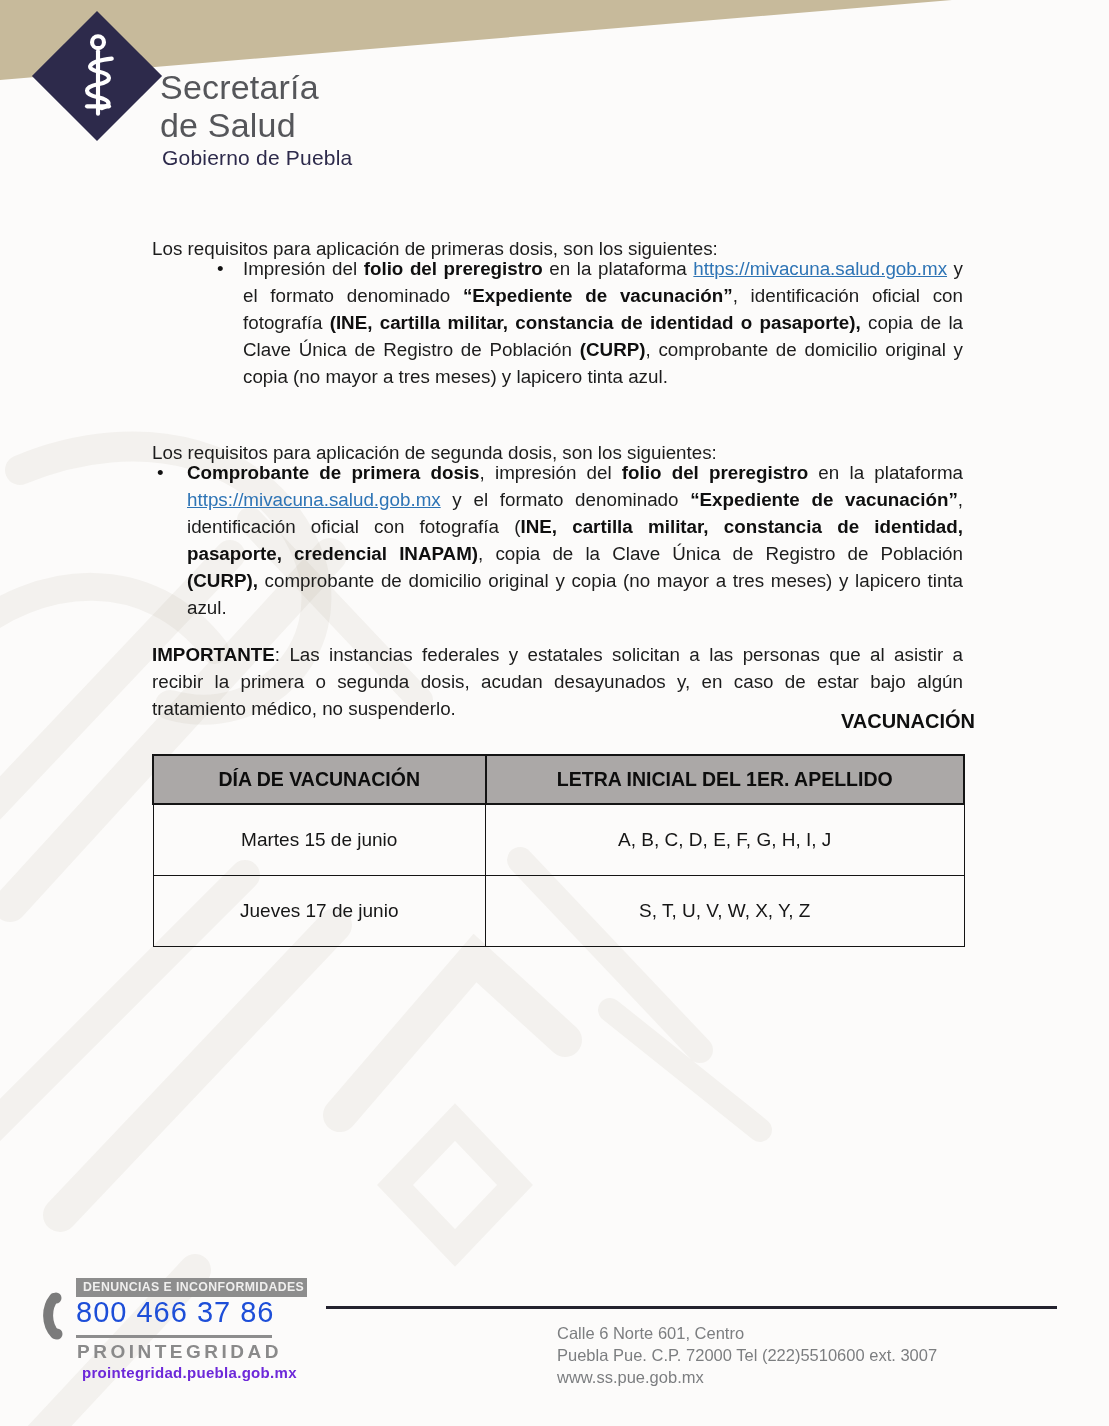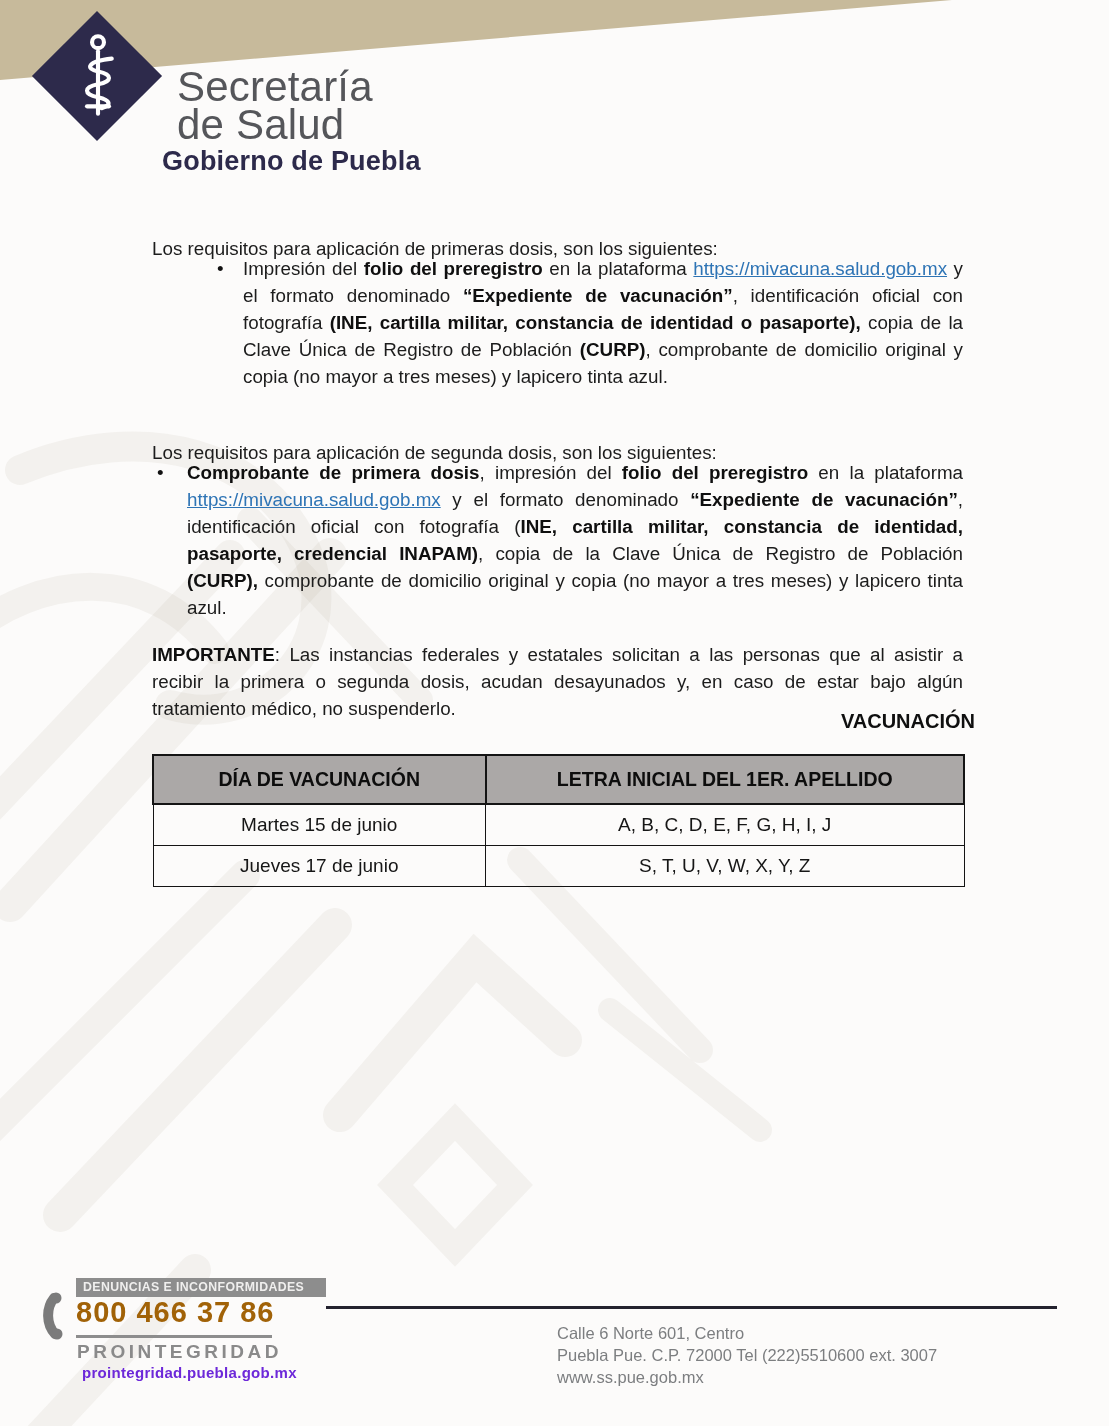--- a/index.html
+++ b/index.html
@@ -16,27 +16,27 @@
     z-index:1;
   }
   .logo-diamond{
     position:absolute; left:51px; top:30px; width:92px; height:92px;
     background:#2d2a4b; transform:rotate(45deg); z-index:2;
   }
   .logo-icon{
     position:absolute; left:67px; top:33px; width:62px; height:88px; z-index:3;
   }
   .agency-name{
-    position:absolute; left:177px; top:68px; z-index:3;
-    font-size:42px; line-height:38px; color:#55565a; font-weight:400;
+    position:absolute; left:160px; top:68px; z-index:3;
+    font-size:34px; line-height:38px; color:#55565a; font-weight:400;
     letter-spacing:0.2px;
   }
   .government{
     position:absolute; left:162px; top:146px; z-index:3;
-    font-size:27px; font-weight:bold; color:#2d2a4b; letter-spacing:0.2px;
+    font-size:21px; font-weight:normal; color:#2d2a4b; letter-spacing:0.2px;
   }
   
   .watermark{position:absolute; left:0; top:0; z-index:0; pointer-events:none;}
   
   .doc{position:absolute; left:0; top:0; width:100%; height:100%; z-index:2;}
   .para{
     position:absolute; left:152px; width:811px;
     font-size:18.8px; line-height:27px; color:#1c1c1c;
   }
   .just{text-align:justify;}
@@ -64,33 +64,33 @@
     position:absolute; left:152px; top:754px; width:813px;
     border-collapse:collapse;
   }
   .vtable th{
     background:#aba8a7; border:2px solid #141414;
     font-size:19.5px; font-weight:bold; color:#0d0d0d;
     height:47px; text-align:center; padding:0 21px;
   }
   .vtable td{
     border:1.7px solid #141414; font-size:19px; color:#161616;
-    height:40px; text-align:center; padding:0 6px;
+    height:40px; text-align:center; padding:15px 6px;
   }
   .vtable .col-day{width:41%;}
   
   .complaints-badge{
     position:absolute; left:76px; top:1278px;
     background:#8d8d8d; color:#f0efee; font-size:12.3px; font-weight:bold;
-    letter-spacing:0.4px; padding:2px 22px 3px 7px;
+    letter-spacing:0.4px; padding:2px 3px 3px 7px;
   }
   .phone-icon{position:absolute; left:42px; top:1292px;}
   .phone-number{
     position:absolute; left:76px; top:1296px;
-    font-size:29px; font-weight:bold; color:#a16207; letter-spacing:1px;
+    font-size:29px; font-weight:normal; color:#1d4ed8; letter-spacing:1px;
   }
   .phone-rule{
     position:absolute; left:76px; top:1335px; width:196px; height:2.5px; background:#8d8d8d;
   }
   .program-name{
     position:absolute; left:77px; top:1341px;
     font-size:19px; font-weight:bold; color:#8a8a8a; letter-spacing:3.5px;
   }
   .program-url{
     position:absolute; left:82px; top:1364px;

